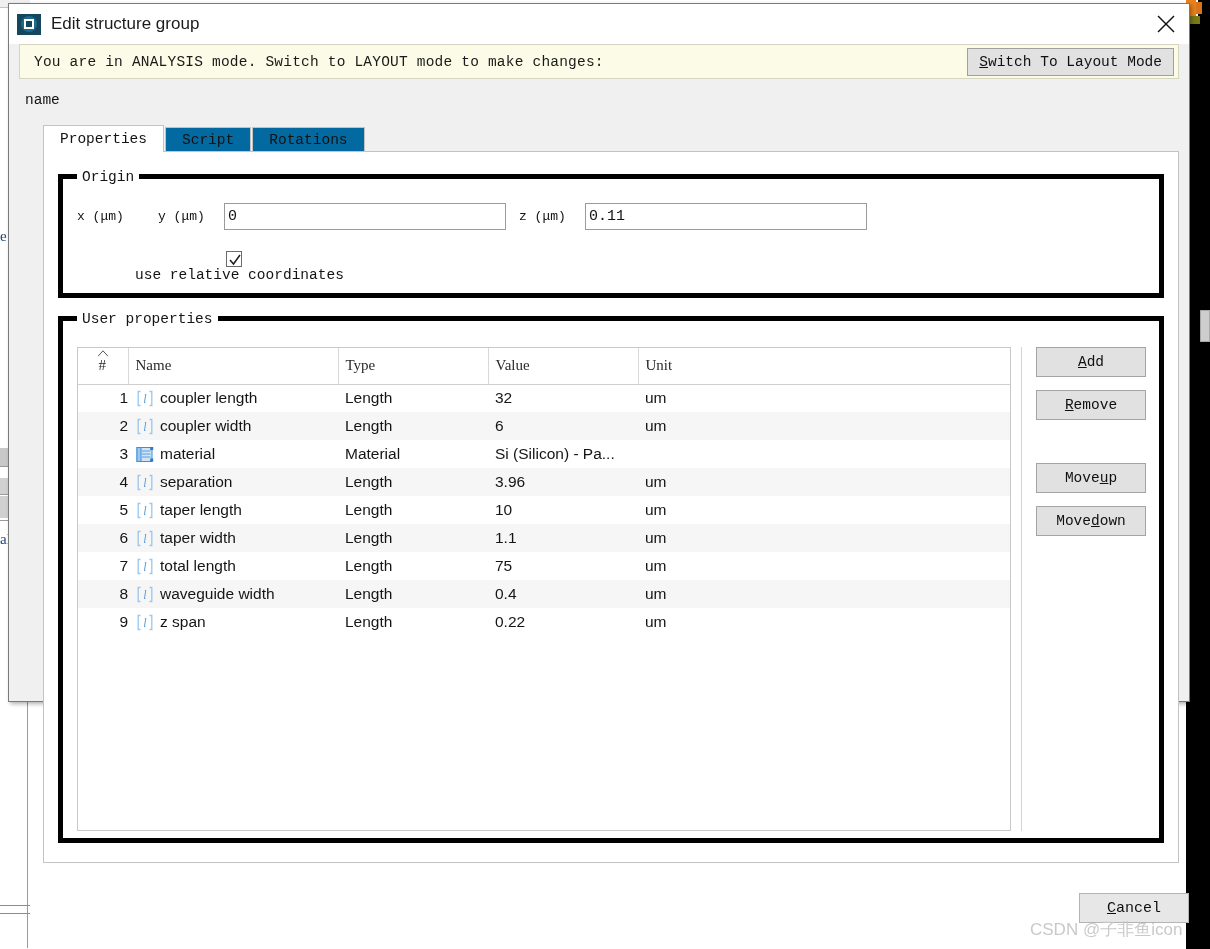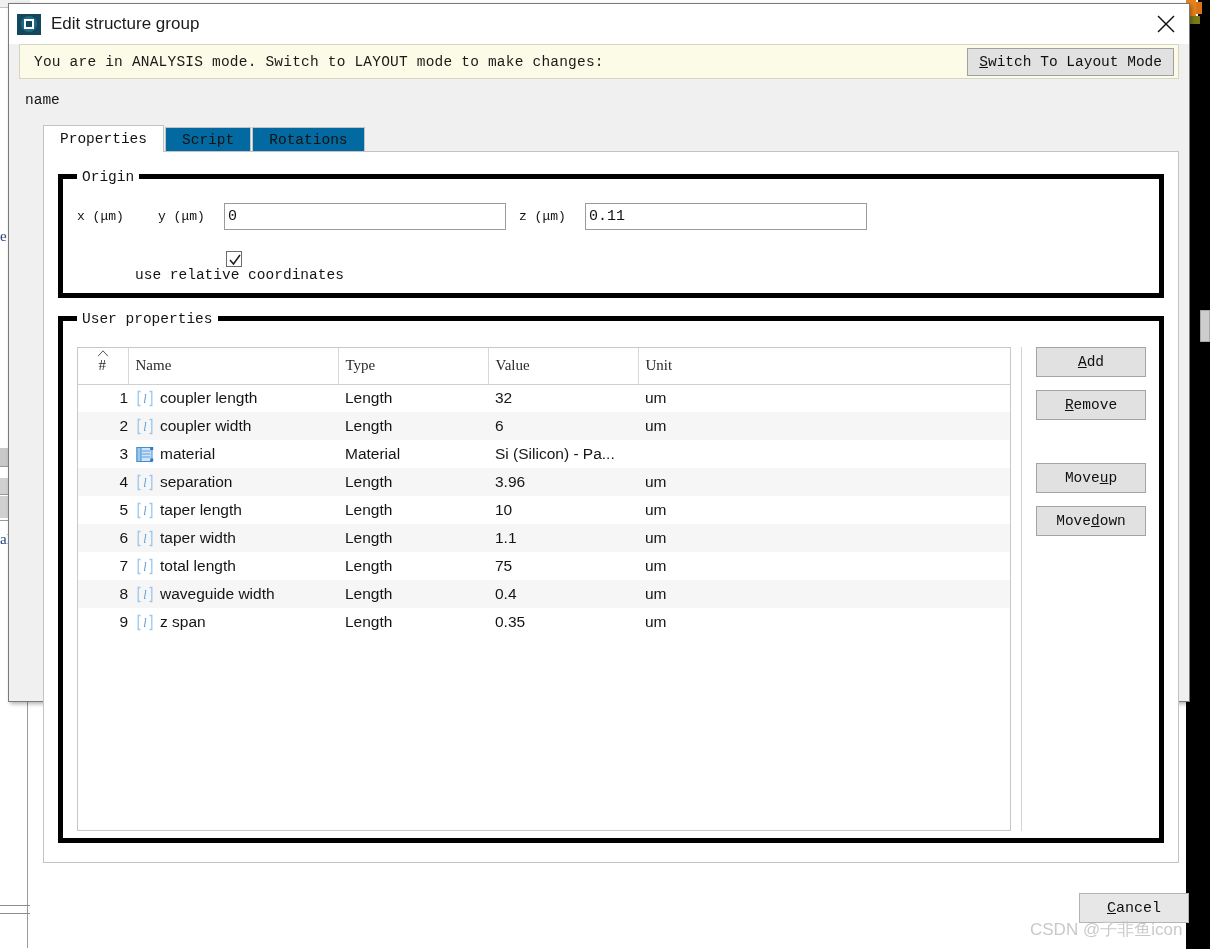--- a/index.html
+++ b/index.html
@@ -659,21 +659,21 @@
                     <span class="name-cell">
                       <svg class="type-icon" viewBox="0 0 20 17">
                         <path d="M5.5 1.5 L3.2 1.5 L3.2 15.5 L5.5 15.5" fill="none" stroke="#9cc6ec" stroke-width="1.3"></path>
                         <path d="M14.5 1.5 L16.8 1.5 L16.8 15.5 L14.5 15.5" fill="none" stroke="#9cc6ec" stroke-width="1.3"></path>
                         <text x="10" y="13" font-family="Liberation Serif, serif" font-style="italic" font-size="12" fill="#5f9ed8" text-anchor="middle">l</text>
                       </svg>
                       <span class="name-text">z span</span>
                     </span>
                   </td>
                   <td>Length</td>
-                  <td>0.35</td>
+                  <td>0.22</td>
                   <td>um</td>
                 </tr>
               </tbody>
           </table>
         </div>
 
         <div class="side-btns">
           <div class="sbtn" id="btn-add">
               <span class="acc">A</span>
               <span>dd</span>

